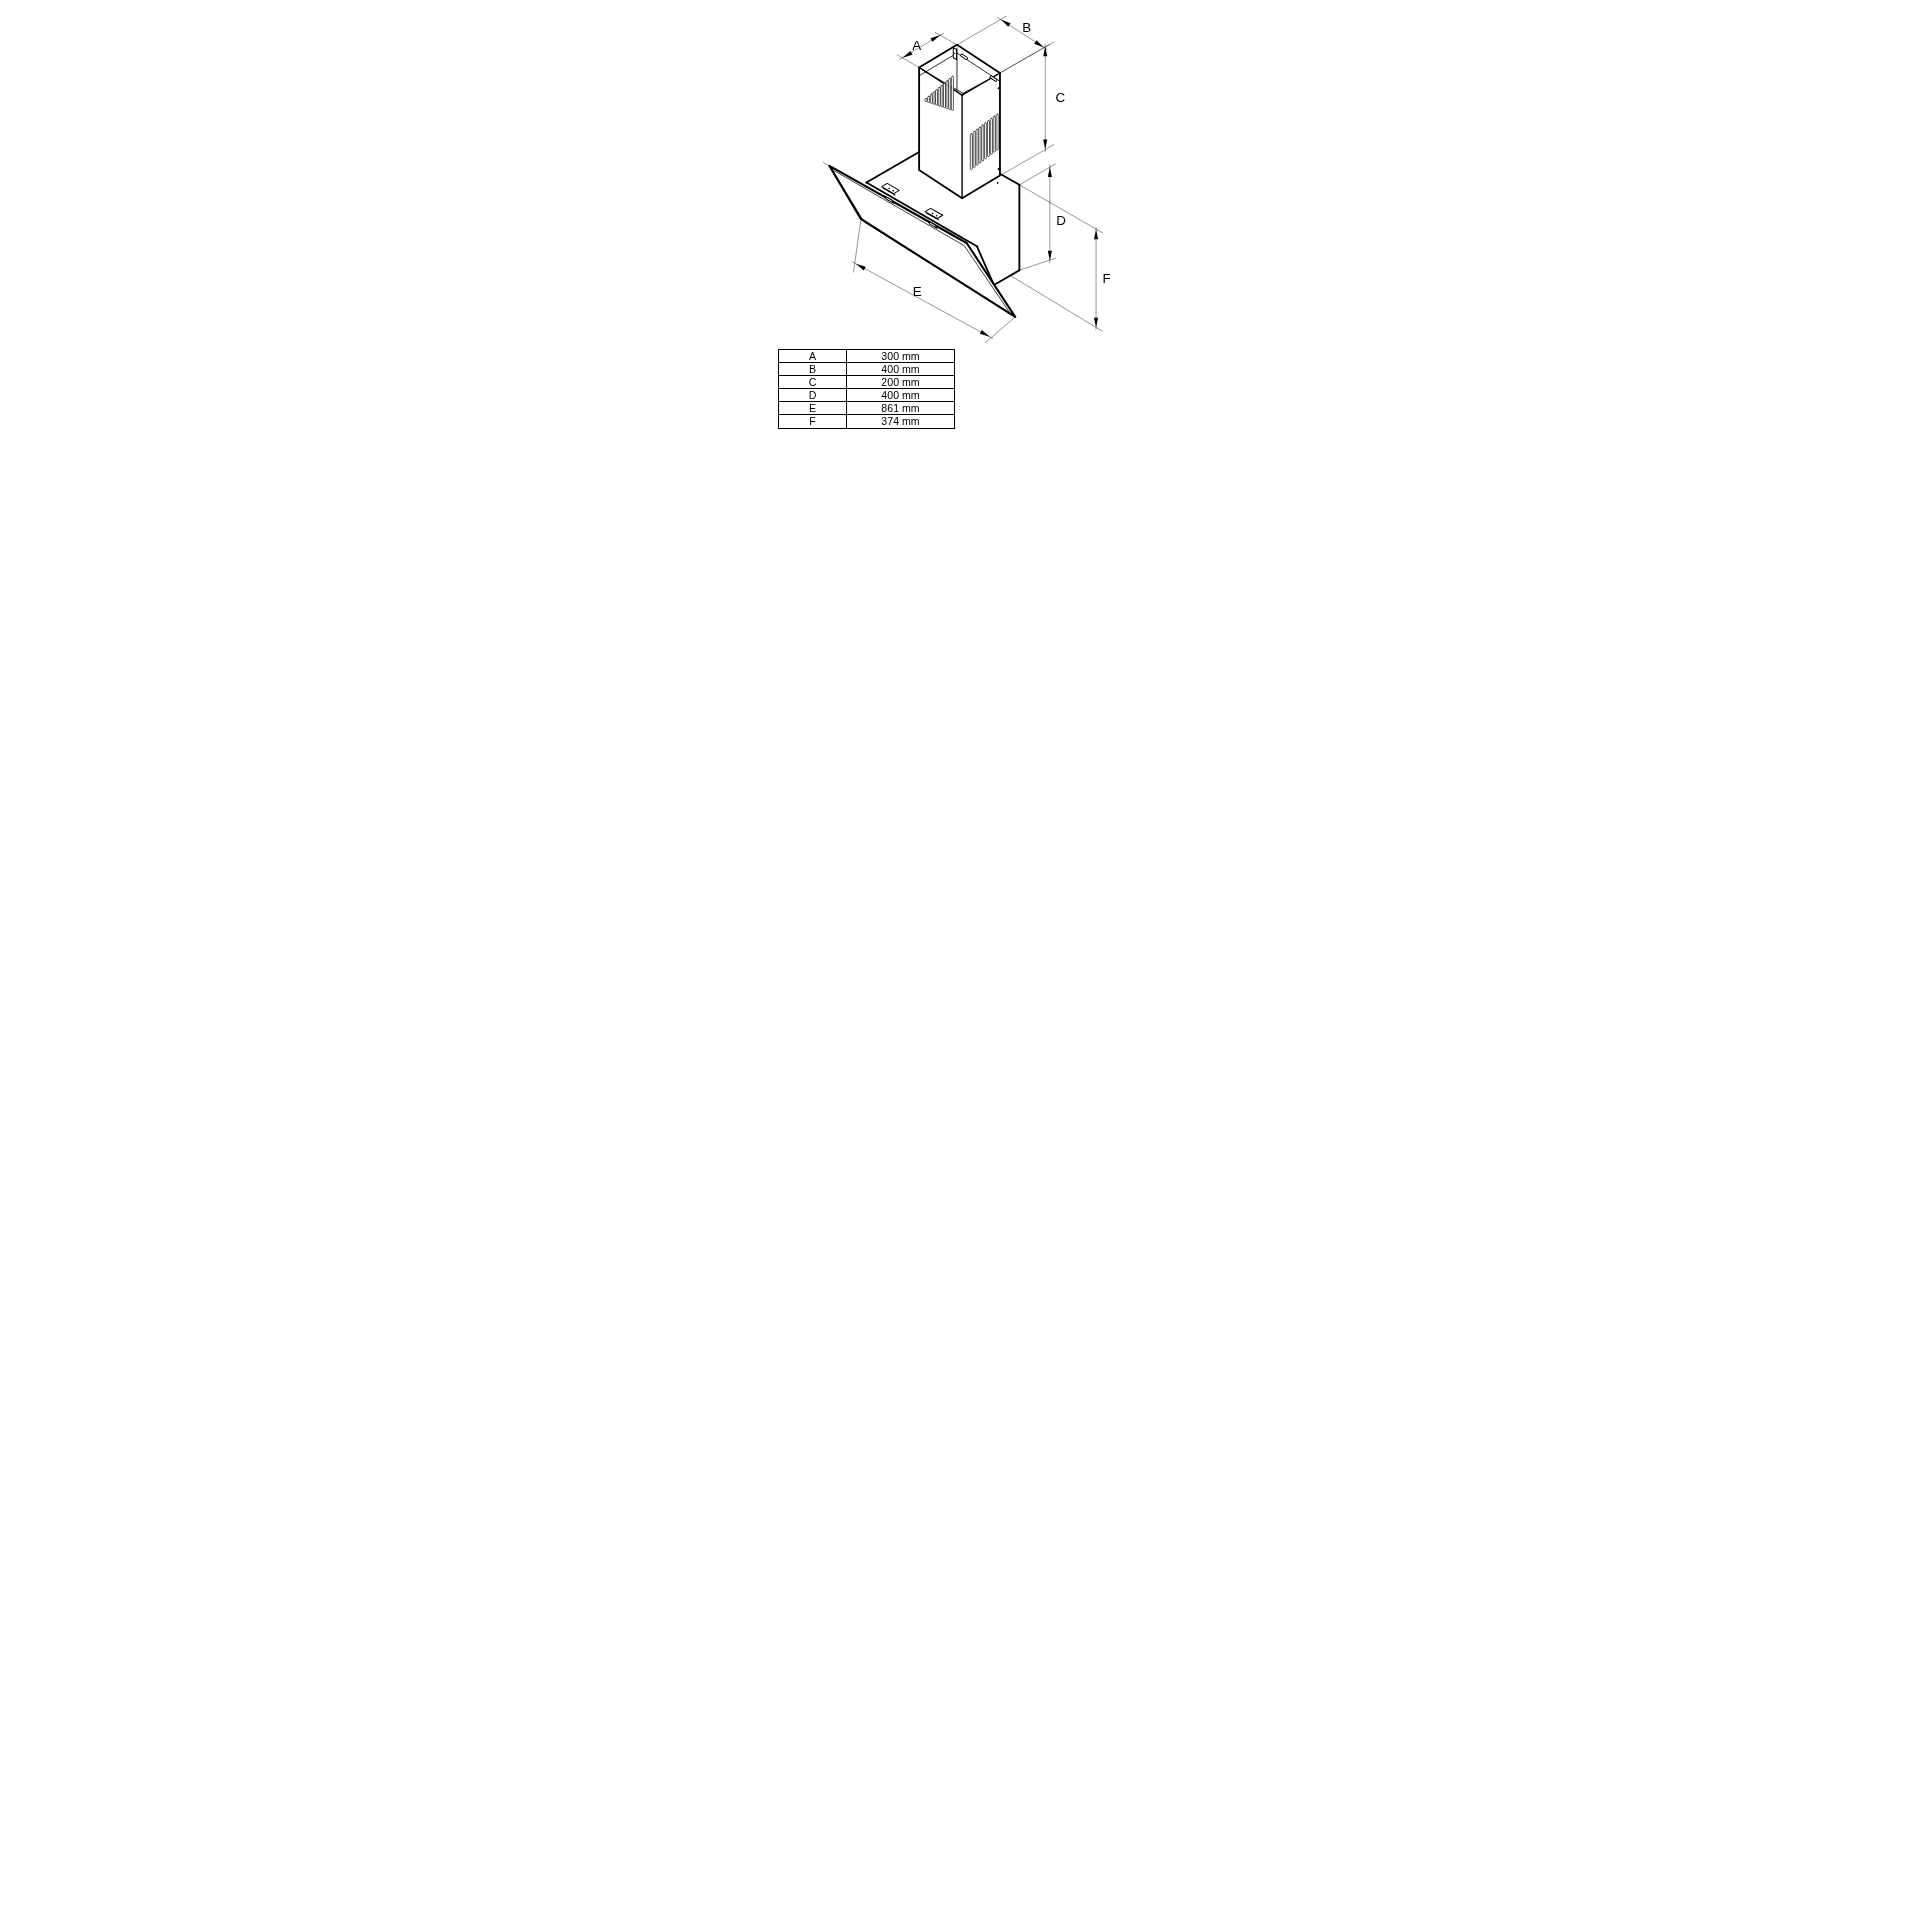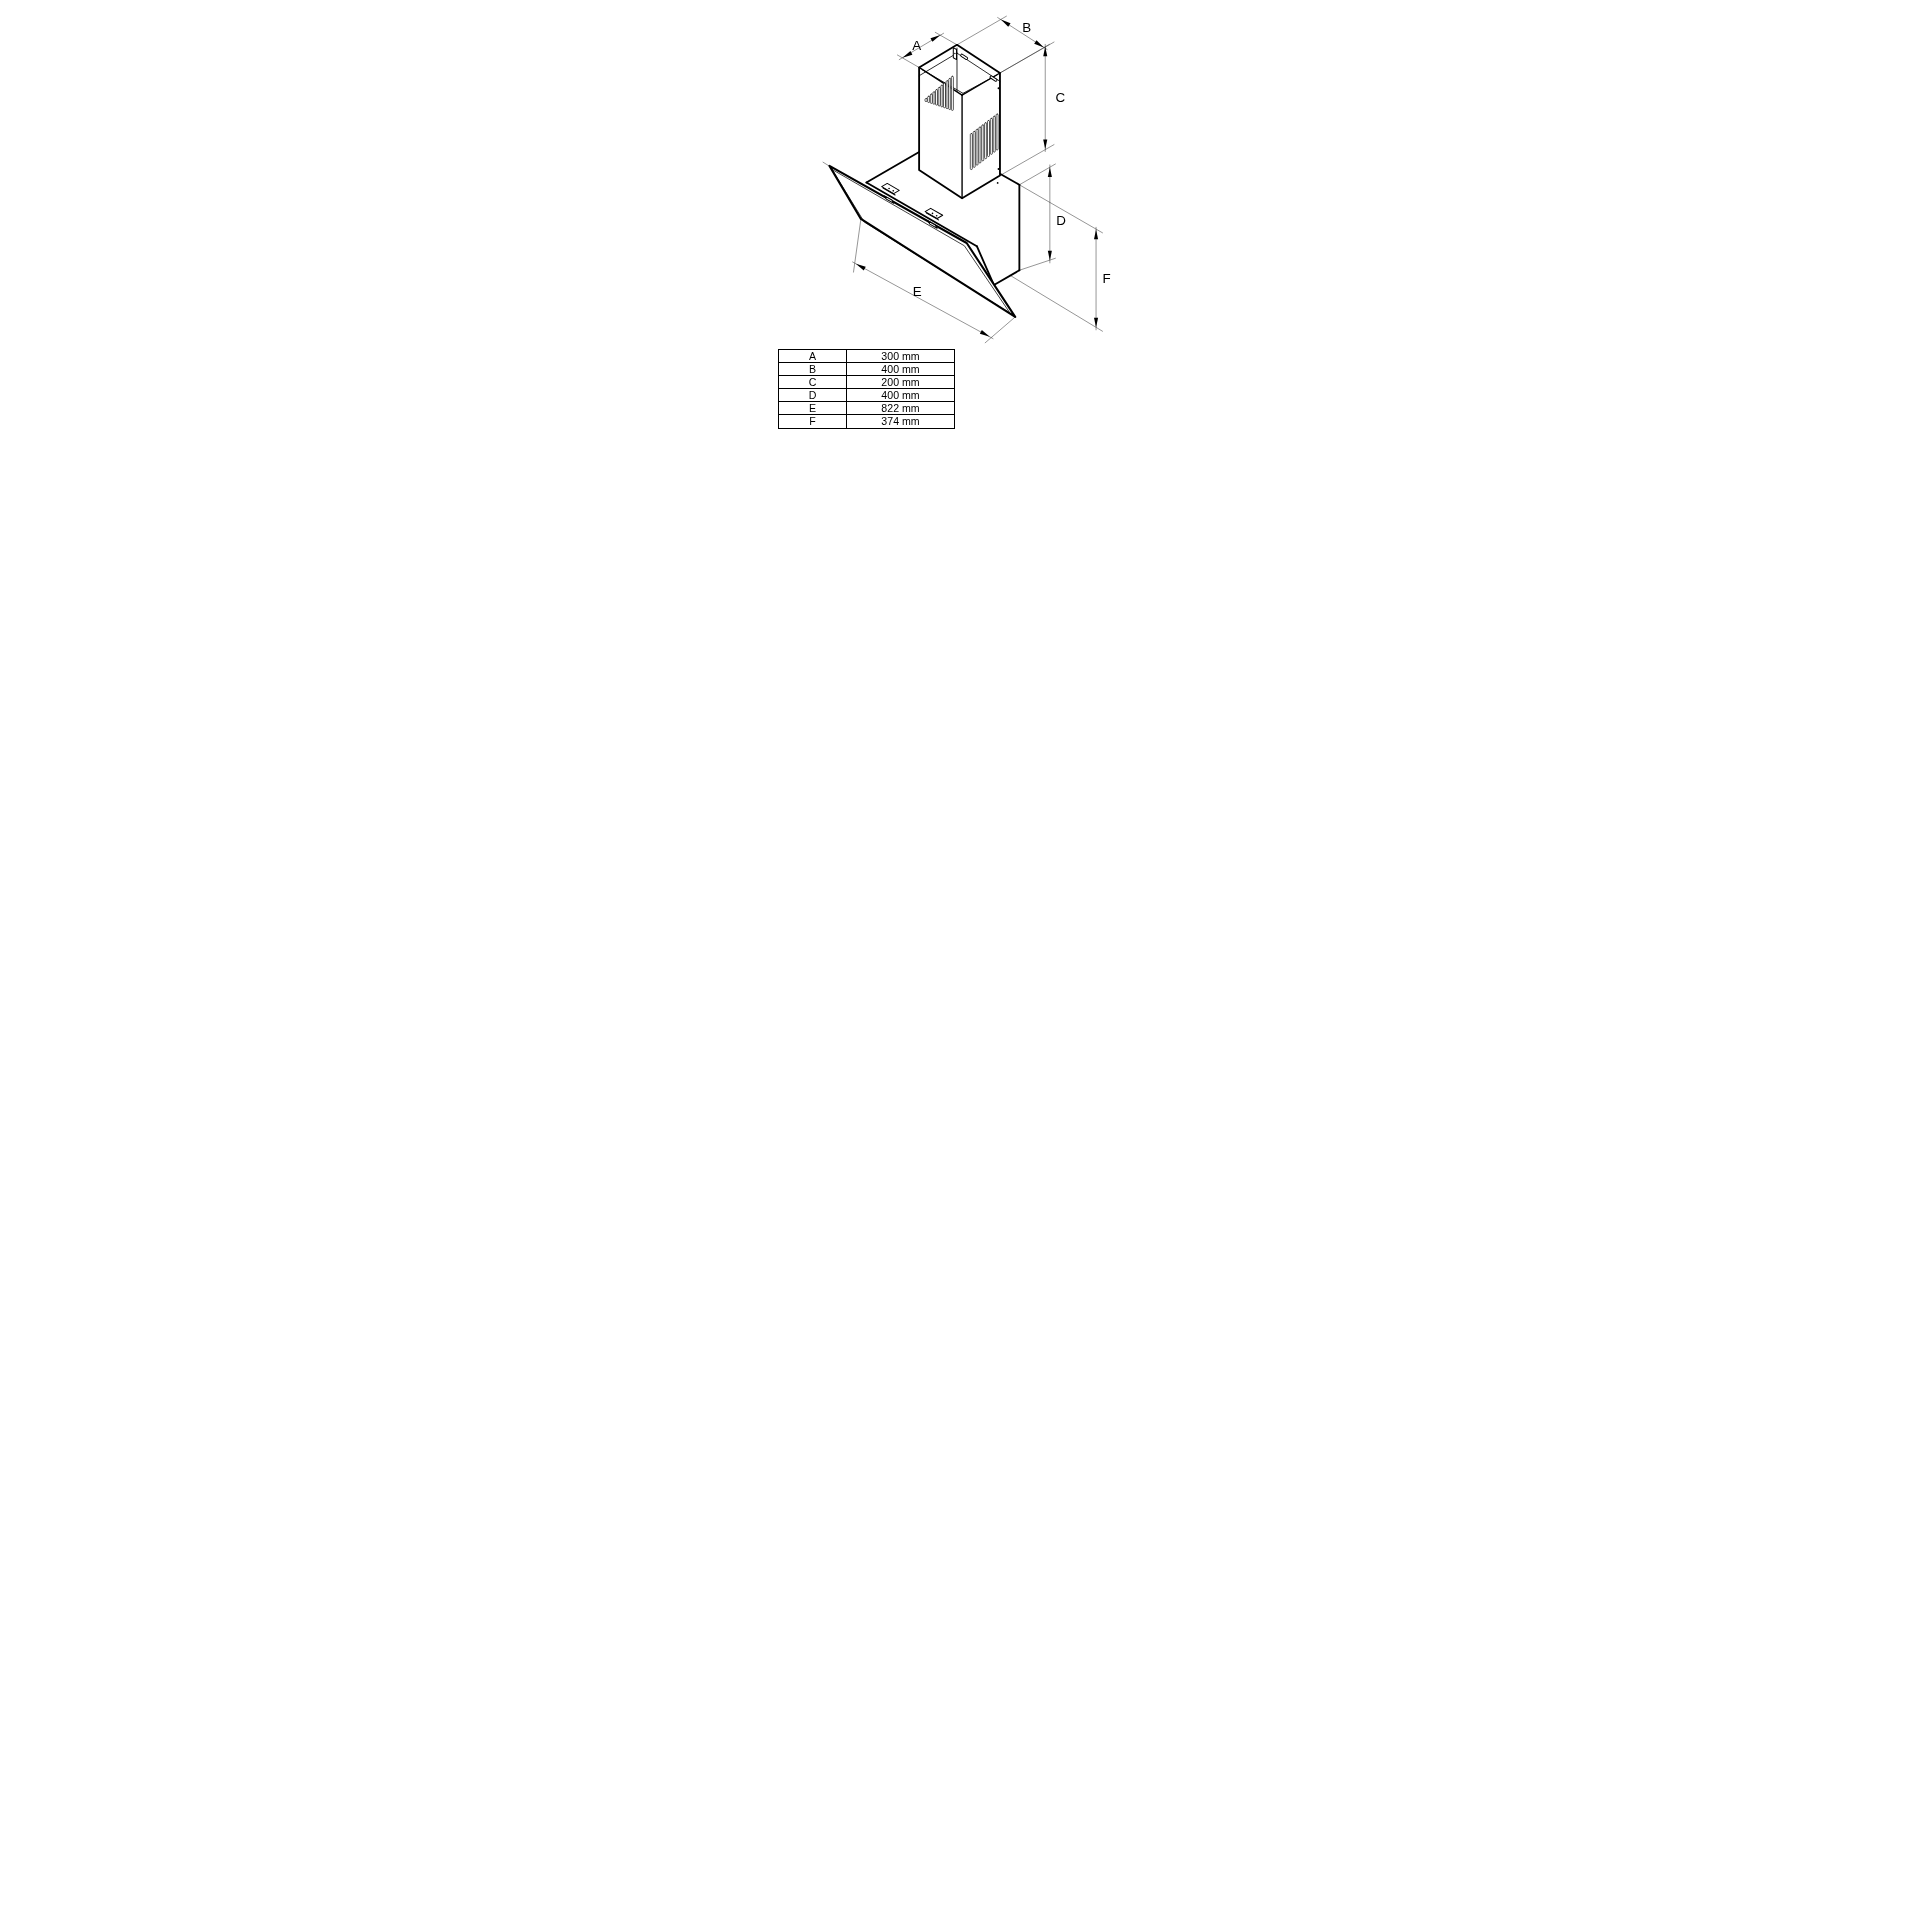--- a/index.html
+++ b/index.html
@@ -186,21 +186,21 @@
     <div class="spec-row">
       <div class="spec-cell label">C</div>
       <div class="spec-cell value">200 mm</div>
     </div>
     <div class="spec-row">
       <div class="spec-cell label">D</div>
       <div class="spec-cell value">400 mm</div>
     </div>
     <div class="spec-row">
       <div class="spec-cell label">E</div>
-      <div class="spec-cell value">822 mm</div>
+      <div class="spec-cell value">861 mm</div>
     </div>
     <div class="spec-row">
       <div class="spec-cell label">F</div>
       <div class="spec-cell value">374 mm</div>
     </div>
   </div>
 
 </div>
 
 

